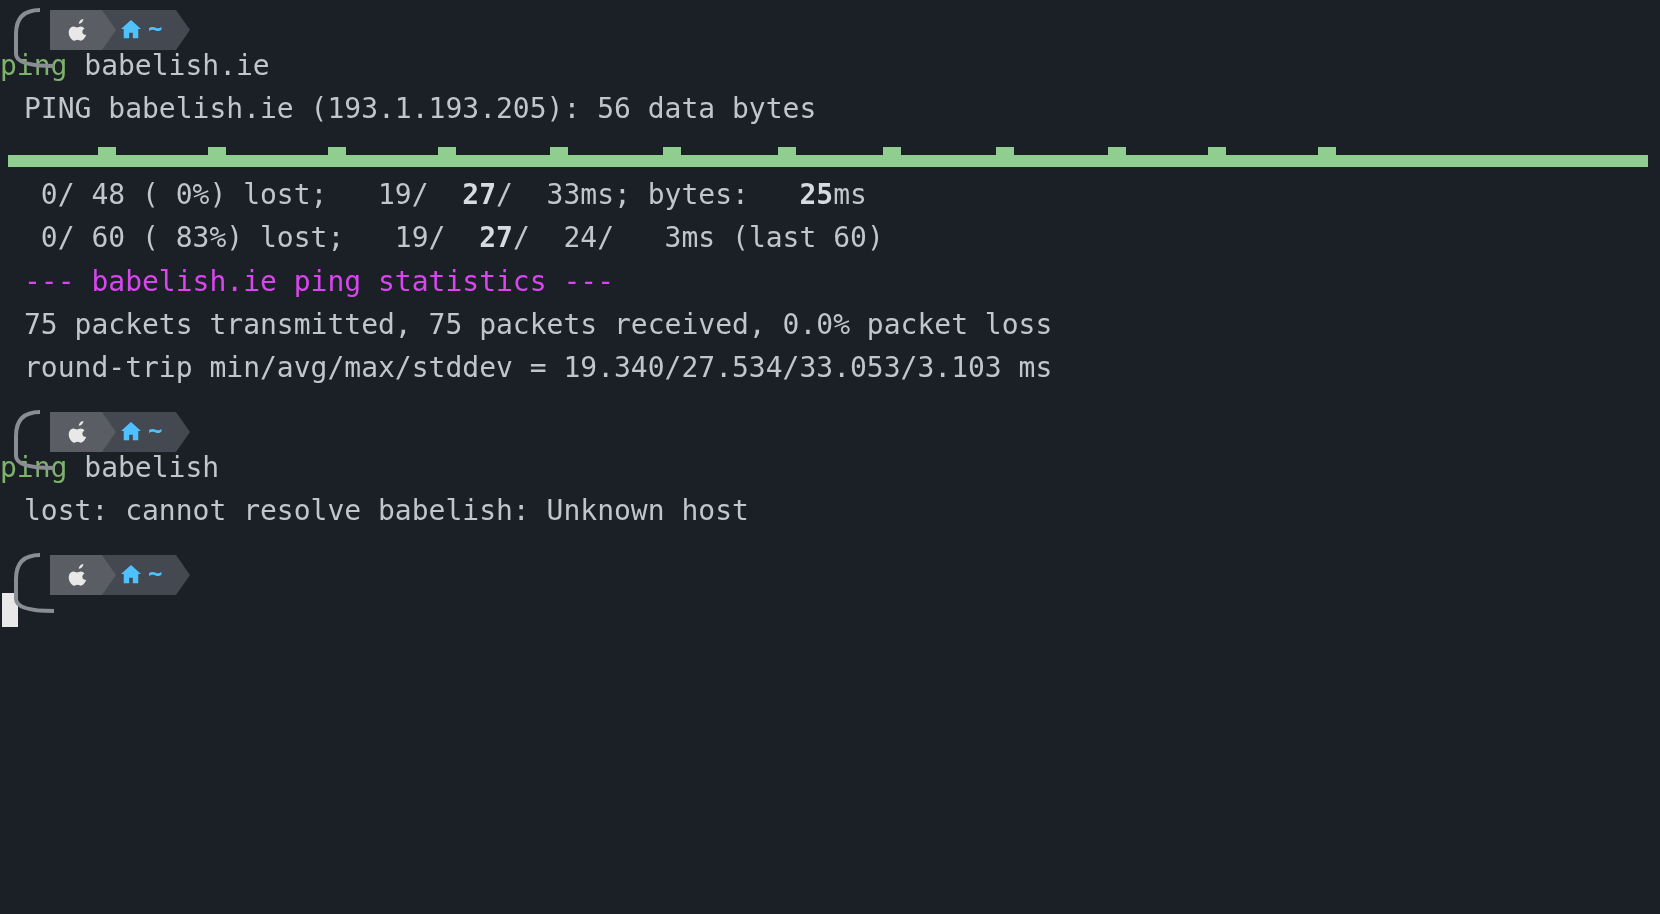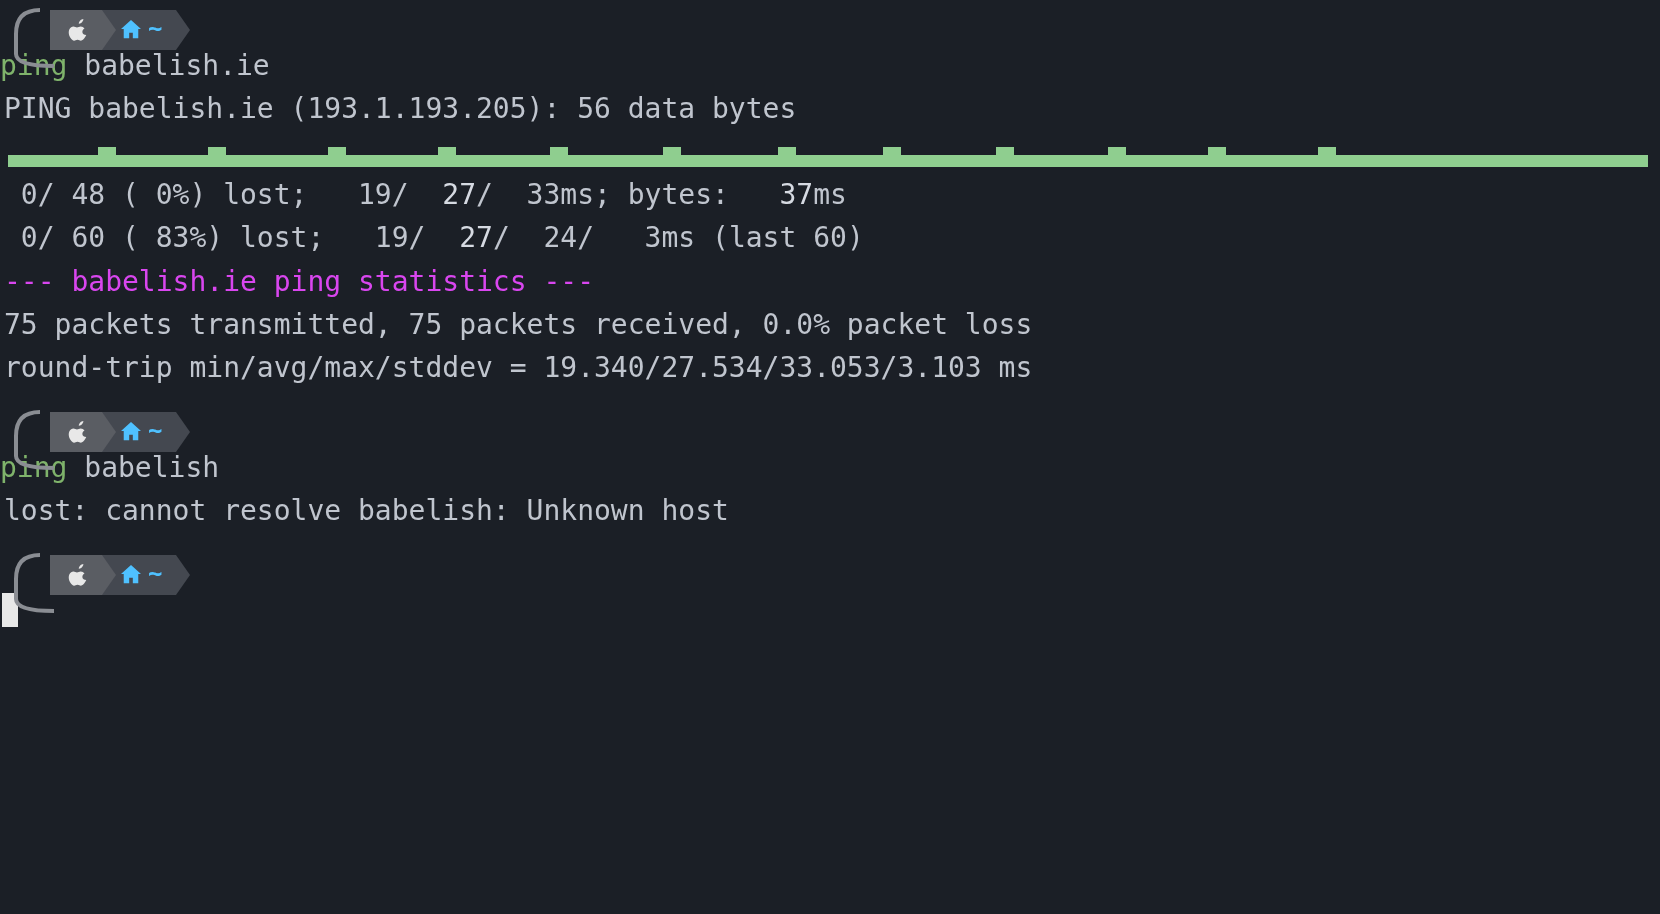--- a/index.html
+++ b/index.html
@@ -52,22 +52,22 @@
     align-items:flex-end;
     padding:4px 0 0 0;
   }
 
   .cmd-line{
     white-space:pre;
   }
   .cmd{ color:#7fb36b; }
   .arg{ color:#c0c5ce; }
 
-  .out-line{ padding-left:4px; white-space:pre; }
-  .bold{ font-weight:400; color:#d6dae2;}
+  .out-line{ padding-left:24px; white-space:pre; }
+  .bold{ font-weight:700; color:#d6dae2;}
   .stats-sep{ color:#d946ef;}
 
   
   .ping-graph{
     position:relative;
     height:26px;
     margin:10px 0 6px 8px;
     width:1640px;
     background:transparent;
   }
@@ -135,21 +135,21 @@
     <div class="ping-bar" style="left: 542px;"></div>
     <div class="ping-bar" style="left: 655px;"></div>
     <div class="ping-bar" style="left: 770px;"></div>
     <div class="ping-bar" style="left: 875px;"></div>
     <div class="ping-bar" style="left: 988px;"></div>
     <div class="ping-bar" style="left: 1100px;"></div>
     <div class="ping-bar" style="left: 1200px;"></div>
     <div class="ping-bar" style="left: 1310px;"></div>
   </div>
 
-<div class="out-line"><span> 0/ 48 ( 0%) lost;</span><span>   19/  </span><span class="bold">27</span><span>/  33ms; bytes:   </span><span class="bold">37</span><span>ms</span></div>
+<div class="out-line"><span> 0/ 48 ( 0%) lost;</span><span>   19/  </span><span class="bold">27</span><span>/  33ms; bytes:   </span><span class="bold">25</span><span>ms</span></div>
 <div class="out-line"><span> 0/ 60 ( 83%) lost;</span><span>   19/  </span><span class="bold">27</span><span>/  24/   3ms (last 60)</span></div>
 <div class="out-line stats-sep">--- babelish.ie ping statistics ---</div>
 <div class="out-line">75 packets transmitted, 75 packets received, 0.0% packet loss</div>
 <div class="out-line">round-trip min/avg/max/stddev = 19.340/27.534/33.053/3.103 ms</div>
 
 <div class="spacer"></div>
 
 <div class="prompt-row">
   <span class="badge">
     <span class="seg seg-os">

